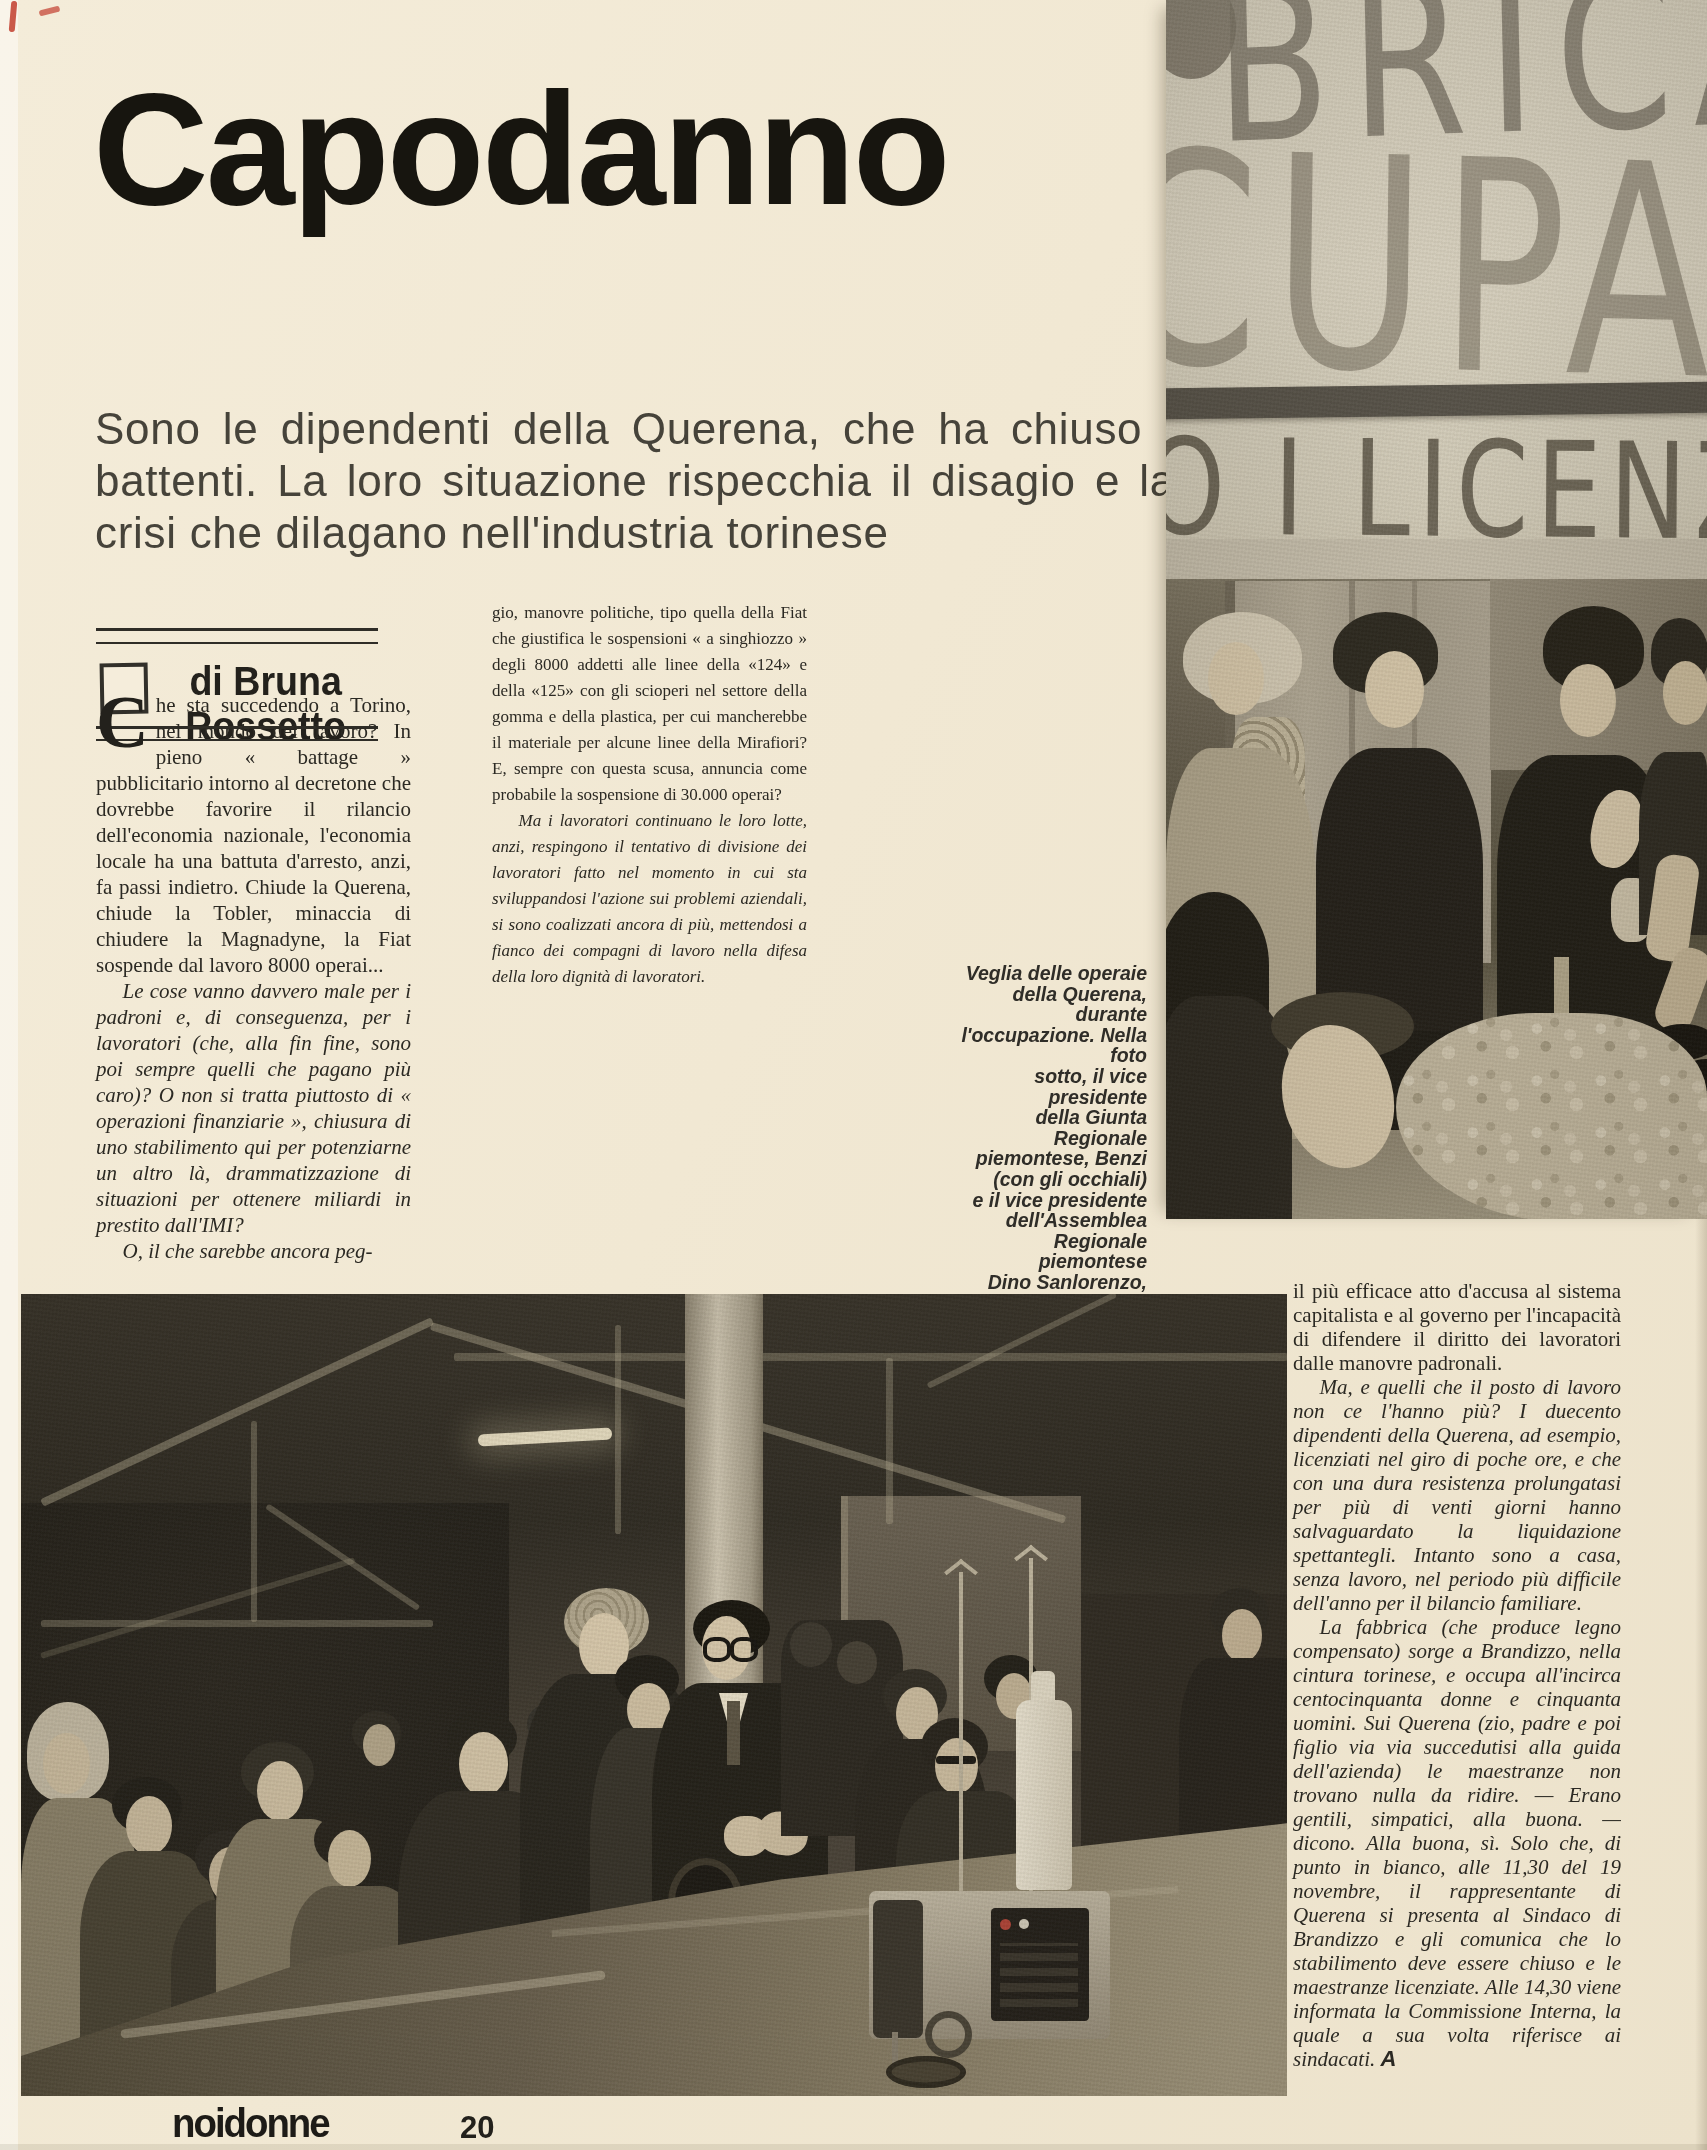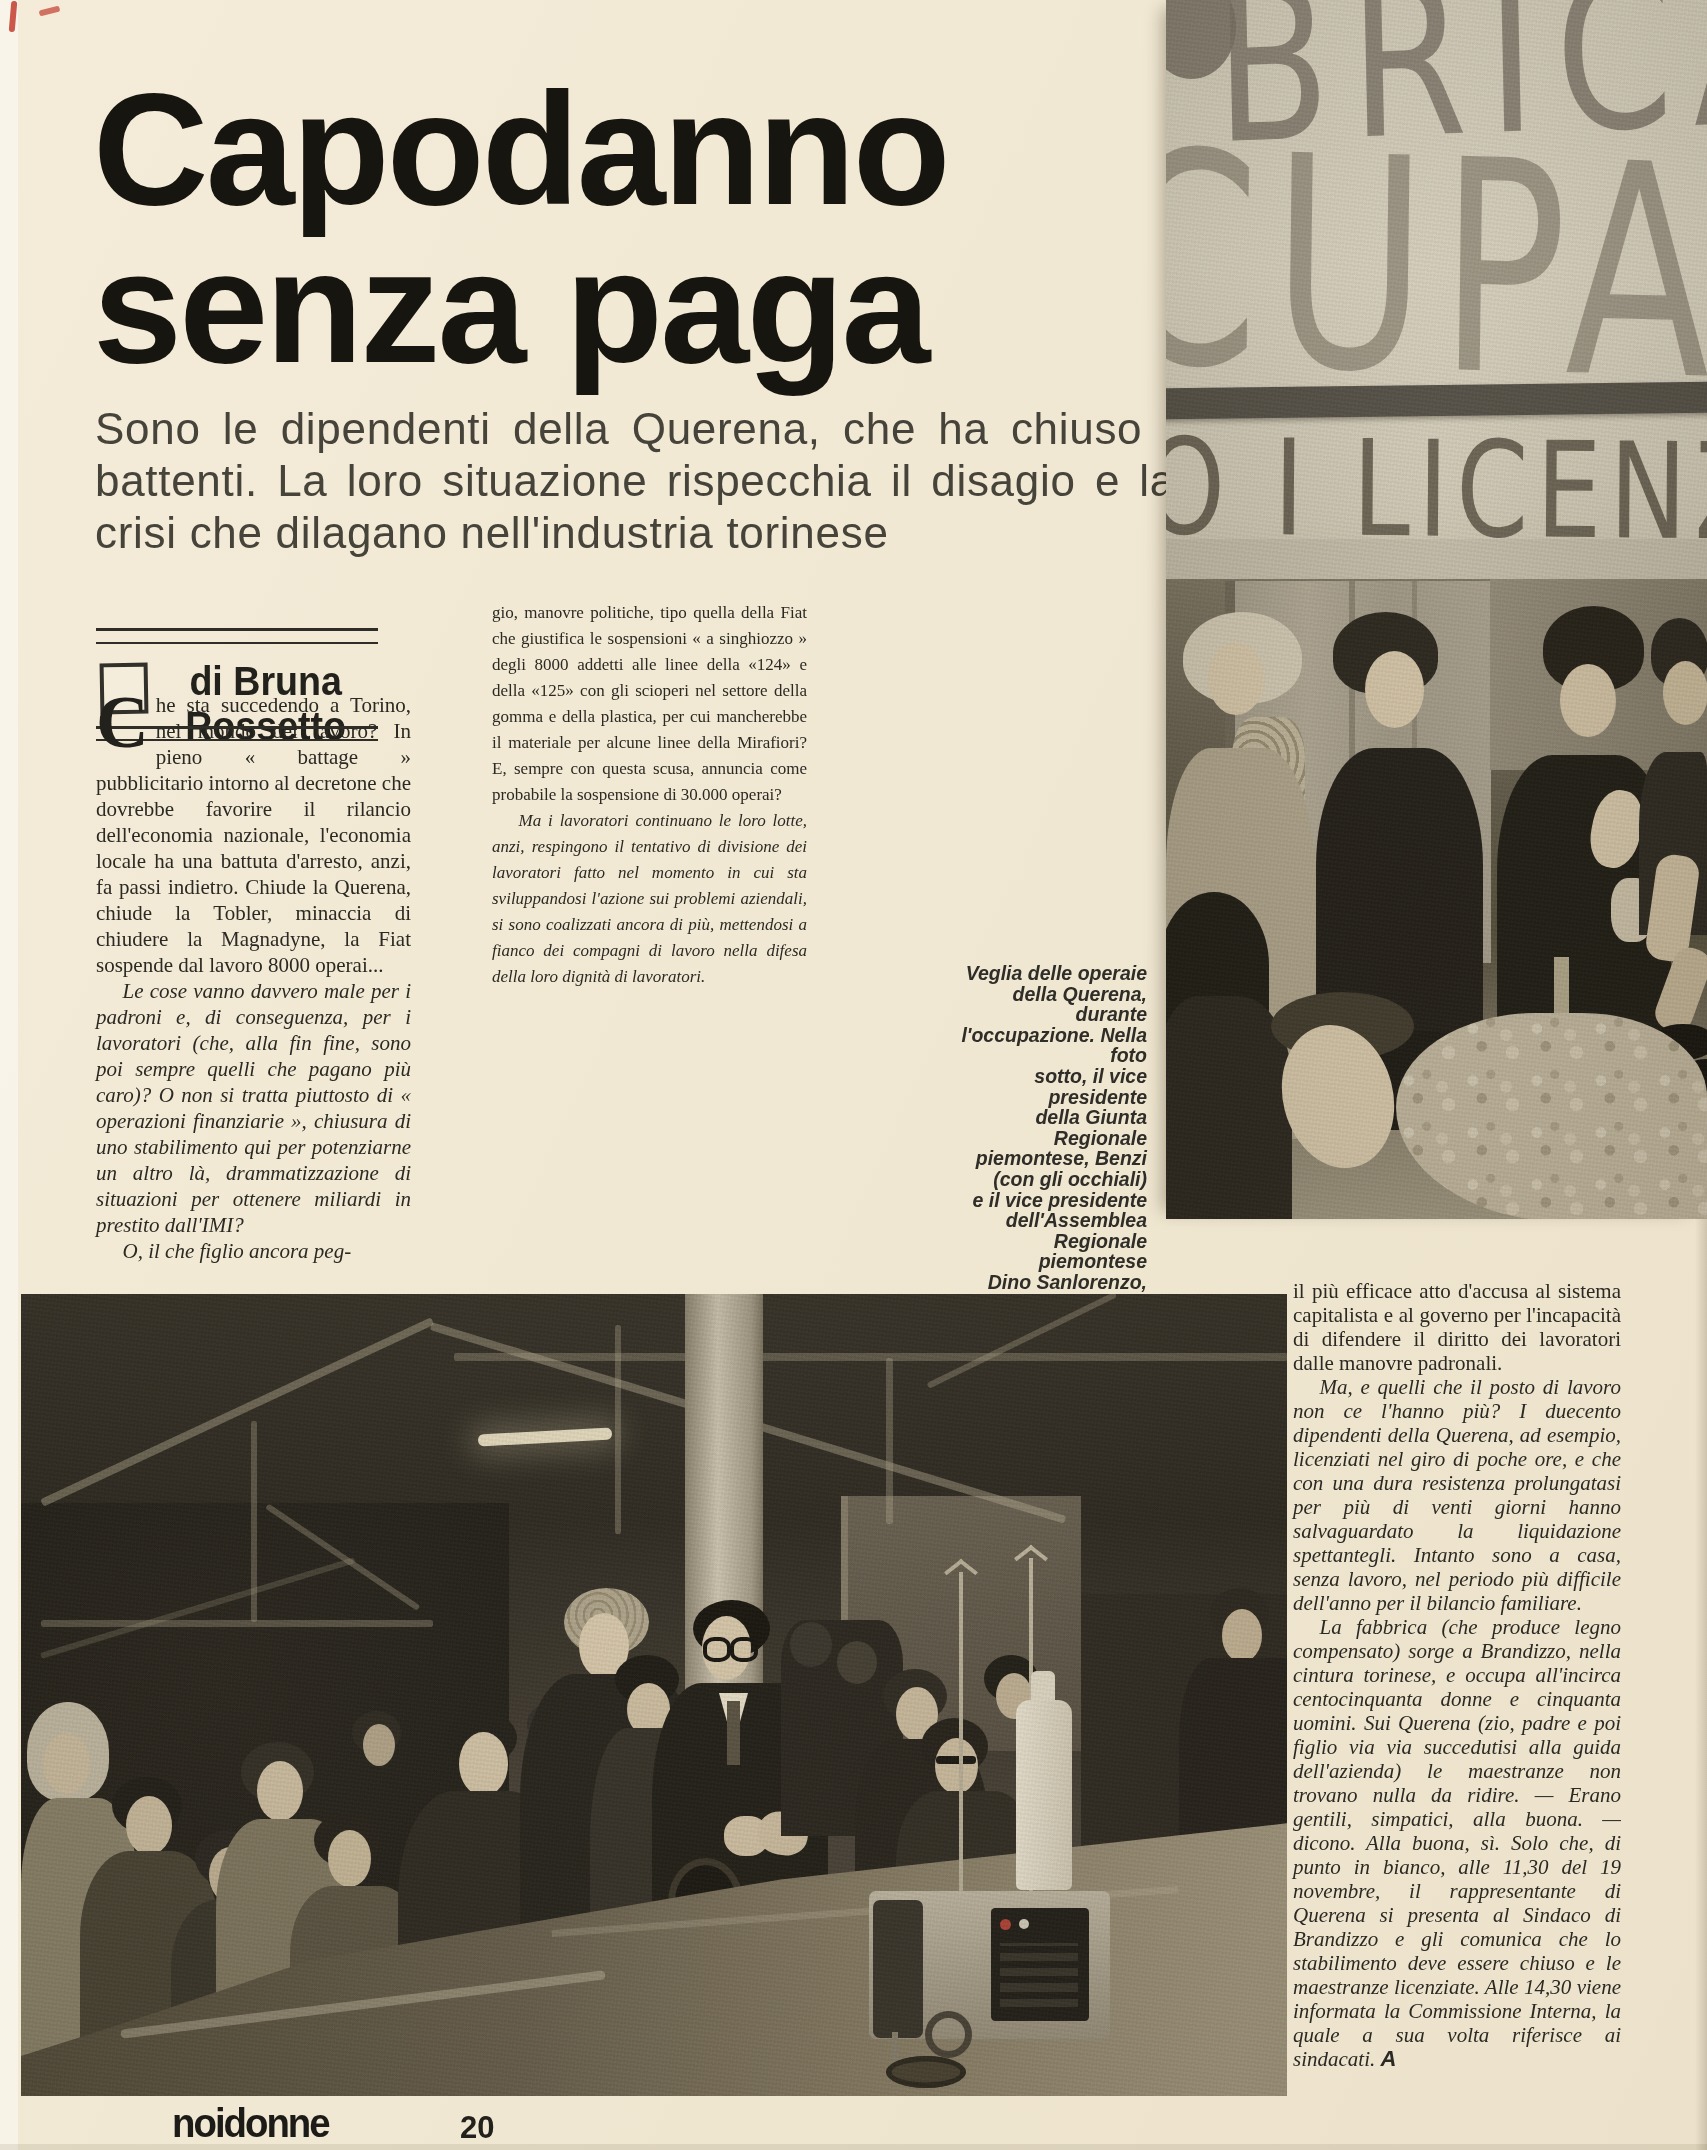--- a/index.html
+++ b/index.html
@@ -65,37 +65,36 @@
 <div class="page">
 
   <i class="s edge-left"></i>
   <i class="s edge-right"></i>
   <i class="s edge-bottom"></i>
   <i class="s mark-red1"></i>
   <i class="s mark-red2"></i>
 
   <h1 class="s headline" style="margin:0">
       <span>Capodanno</span>
-      <span>senza paga</span>
     </h1>
   <div class="s subhead">Sono le dipendenti della Querena, che ha chiuso i battenti. La loro situazione rispecchia il disagio e la crisi che dilagano nell'industria torinese</div>
 
   <div class="s byline-box">
     <div class="dbl"></div>
     <div class="byline-row">
       <i class="byline-check"></i>
       <span class="byline-name">di Bruna Rossetto</span>
     </div>
     <div class="dbl"></div>
   </div>
 
   <div class="col col1">
     <p><span class="dropcap">C</span><span>he sta succedendo a Torino, nel mondo del lavoro? In pieno « battage » pubblicitario intorno al decretone che dovrebbe favorire il rilancio dell'economia nazionale, l'economia locale ha una battuta d'arresto, anzi, fa passi indietro. Chiude la Querena, chiude la Tobler, minaccia di chiudere la Magnadyne, la Fiat sospende dal lavoro 8000 operai...</span></p>
     <p class="ind">Le cose vanno davvero male per i padroni e, di conseguenza, per i lavoratori (che, alla fin fine, sono poi sempre quelli che pagano più caro)? O non si tratta piuttosto di « operazioni finanziarie », chiusura di uno stabilimento qui per potenziarne un altro là, drammatizzazione di situazioni per ottenere miliardi in prestito dall'IMI?</p>
-    <p class="ind">O, il che figlio ancora peg-</p>
+    <p class="ind">O, il che sarebbe ancora peg-</p>
   </div>
 
   <div class="col col2">
     <p>gio, manovre politiche, tipo quella della Fiat che giustifica le sospensioni « a singhiozzo » degli 8000 addetti alle linee della «124» e della «125» con gli scioperi nel settore della gomma e della plastica, per cui mancherebbe il materiale per alcune linee della Mirafiori? E, sempre con questa scusa, annuncia come probabile la sospensione di 30.000 operai?</p>
     <p class="ind">Ma i lavoratori continuano le loro lotte, anzi, respingono il tentativo di divisione dei lavoratori fatto nel momento in cui sta sviluppandosi l'azione sui problemi aziendali, si sono coalizzati ancora di più, mettendosi a fianco dei compagni di lavoro nella difesa della loro dignità di lavoratori.</p>
   </div>
 
   <div class="s caption">Veglia delle operaie
 della Querena, durante
 l'occupazione. Nella foto

